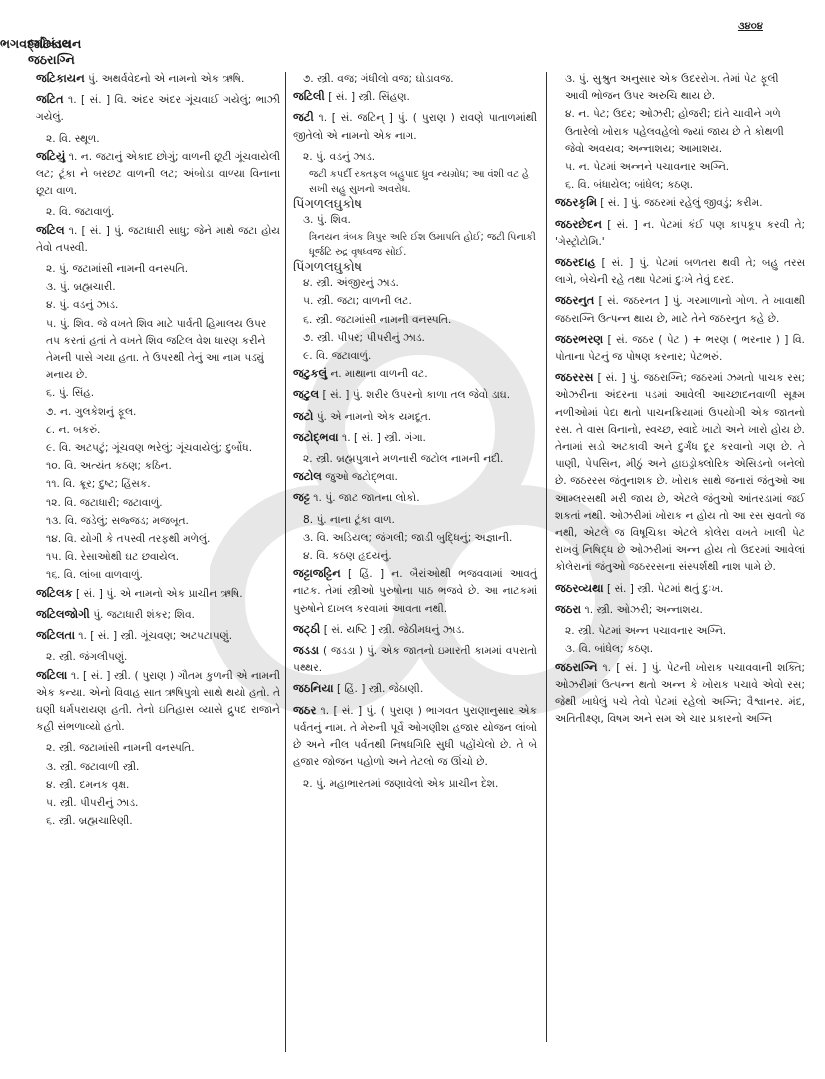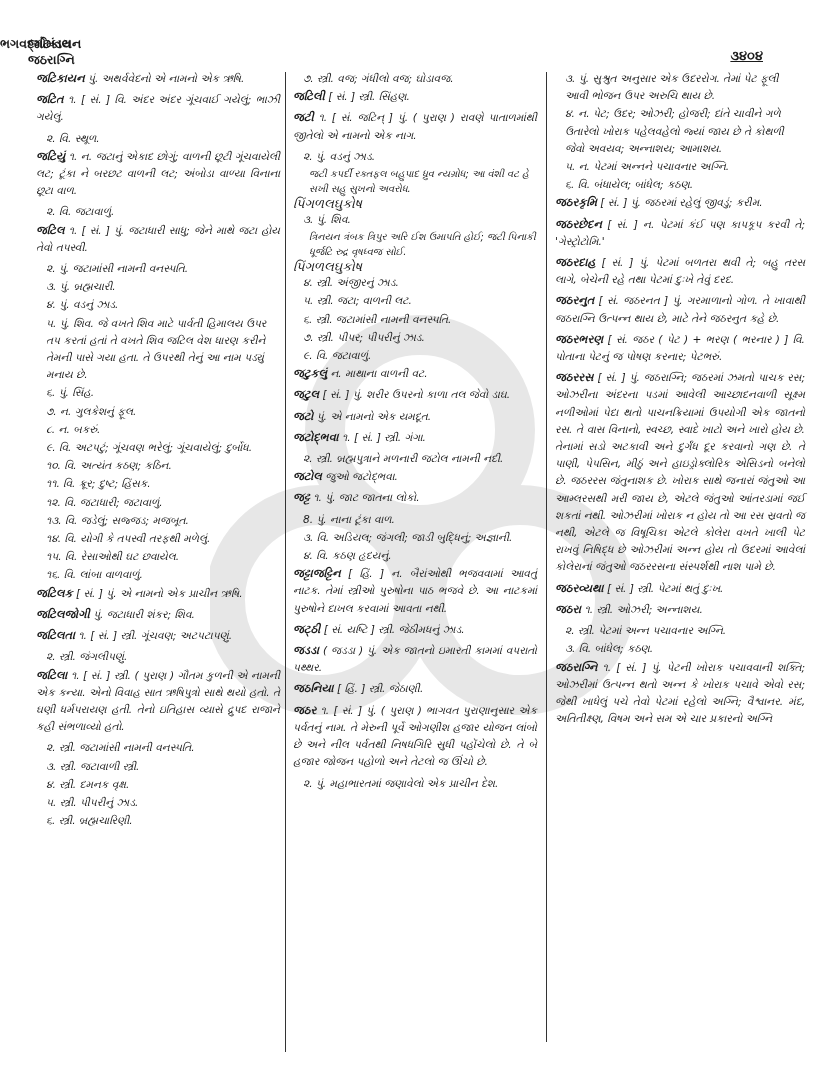--- a/index.html
+++ b/index.html
@@ -2,22 +2,22 @@
 <html><head>
 <meta charset="utf-8">
 <style>
   html,body{margin:0;padding:0;background:#fff;}
   body{width:825px;height:1079px;position:relative;overflow:hidden;
        font-family:"DejaVu Sans",sans-serif;color:#1a1a1a;}
   .watermark{position:absolute;left:210px;top:300px;width:420px;height:460px;pointer-events:none;opacity:0.09;}
   .hdr{position:absolute;top:0;left:0;width:825px;height:66px;}
   .hdr .left{position:absolute;left:28px;top:36px;font-size:12.5px;font-weight:bold;line-height:16px;}
   .hdr .center{position:absolute;left:0;width:825px;top:36px;text-align:left;font-size:12.5px;font-weight:bold;}
-  .hdr .right{position:absolute;right:62px;top:48px;font-size:13px;font-weight:bold;text-decoration:underline;}
-  .col{position:absolute;top:70px;font-size:10.6px;line-height:17.2px;font-style:italic;}
+  .hdr .right{position:absolute;right:62px;top:20px;font-size:10px;font-weight:bold;text-decoration:underline;}
+  .col{position:absolute;top:70px;font-size:10.6px;line-height:17.2px;}
   .c1{left:36px;width:244px;}
   .c2{left:293px;width:244px;}
   .c3{left:555px;width:250px;}
   .rule{position:absolute;width:1px;background:#333;}
   .r1{left:285px;top:72px;height:980px;}
   .r2{left:546px;top:72px;height:970px;}
   .entry{margin:0 0 4px 0;text-align:justify;}
   .entry .head{font-weight:bold;font-size:11.4px;}
   .entry .body{}
   .sub{padding-left:10px;margin:0 0 1px 0;}

